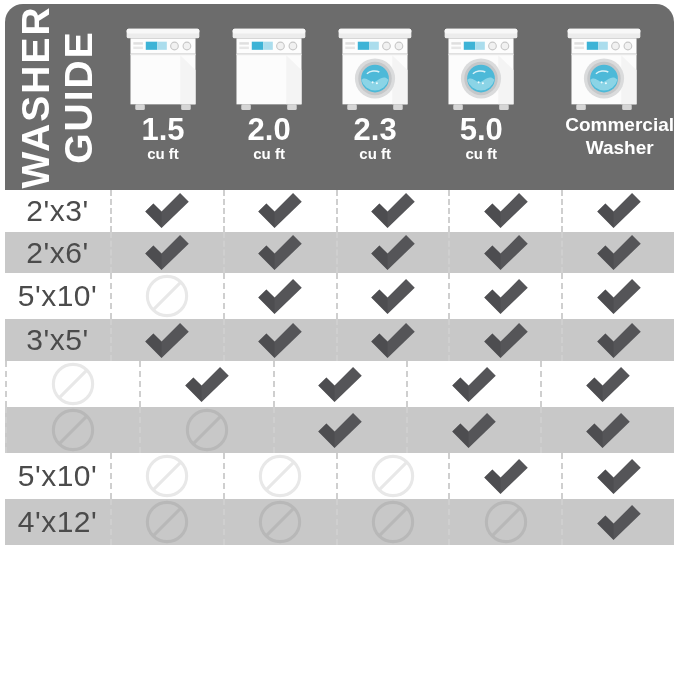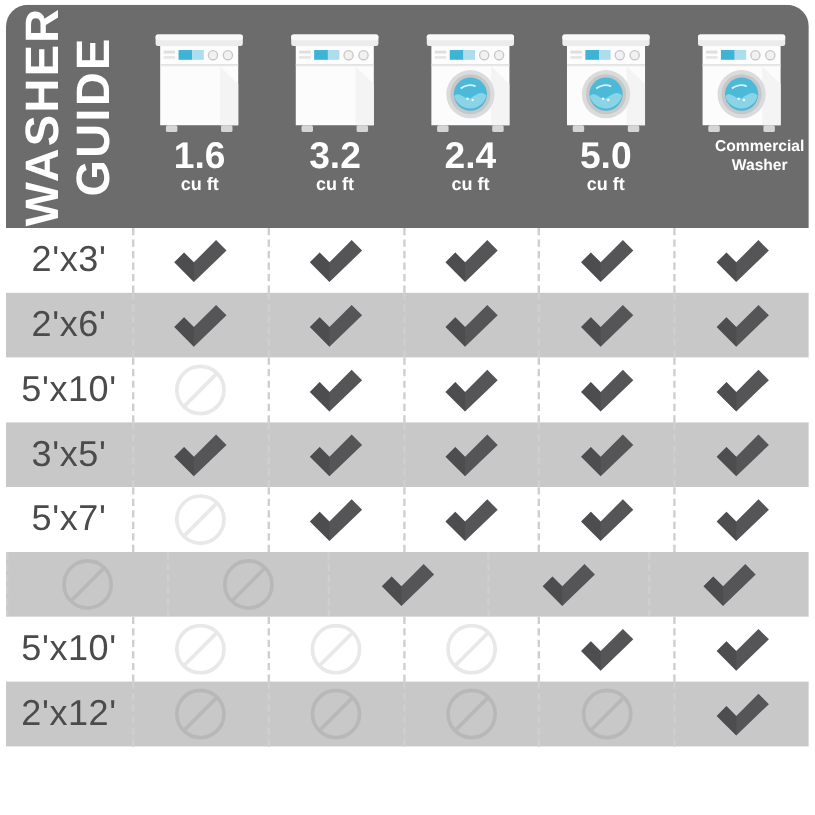--- a/index.html
+++ b/index.html
@@ -13,23 +13,23 @@
     transform:translate(-50%,-50%) rotate(-90deg);text-align:center;white-space:nowrap;}
   .title-line{display:block;color:#ffffff;font-weight:bold;font-size:39px;
     line-height:1.1;letter-spacing:2px;}
   .washer-columns{flex:1;display:flex;}
   .washer-col{flex:1;display:flex;flex-direction:column;align-items:center;
     padding-top:20px;}
   .washer-icon svg{width:104px;height:88px;display:block;}
   .washer-label{color:#ffffff;text-align:center;font-weight:bold;line-height:1.02;margin-top:2px;}
   .washer-label .cap{display:block;font-size:31px;}
   .washer-label .unit{display:block;font-size:15px;}
-  .washer-label.name-style .cap,.washer-label.name-style .unit{font-size:13px;line-height:1.2;margin-left:31px;}
+  .washer-label.name-style .cap,.washer-label.name-style .unit{font-size:19px;line-height:1.2;margin-left:31px;}
   
-  .table{height:432px;display:flex;flex-direction:column;}
+  .table{height:355px;display:flex;flex-direction:column;}
   .size-row{flex:1;display:flex;background:#ffffff;}
   .size-row.striped{background:var(--stripe-bg,#c8c8c8);}
   .row-label{width:105px;flex:none;display:flex;align-items:center;justify-content:center;
     font-size:30px;color:var(--label-text,#4b4b4b);letter-spacing:.5px;}
   .cell{flex:1;display:flex;align-items:center;justify-content:center;
     border-left:2px dashed var(--divider,#cfcfcf);}
   .check-icon svg{width:48px;height:37px;display:block;}
   .no-icon{color:var(--no-on-white,#e8e8e8);}
   .striped .no-icon{color:var(--no-on-stripe,#b8b8b8);}
   .no-icon svg{width:46px;height:46px;display:block;}
@@ -59,21 +59,21 @@
   <circle cx="64" cy="23" r="4" fill="#f1f1f1" stroke="#c8c8c8" stroke-width="1.2"></circle>
   <circle cx="77" cy="23" r="4" fill="#f1f1f1" stroke="#c8c8c8" stroke-width="1.2"></circle>
   <rect x="18" y="31" width="68" height="53" fill="#fcfcfc"></rect>
   <rect x="18" y="31" width="68" height="1.6" fill="#e8e8e8"></rect>
   <path d="M70 32.6 L86 48 L86 84 L70 84 Z" fill="#f4f4f4"></path>
   <rect x="23" y="84" width="10" height="6" rx="1.5" fill="#d5d5d5"></rect>
   <rect x="71" y="84" width="10" height="6" rx="1.5" fill="#d5d5d5"></rect>
             </svg>
           </div>
           <div class="washer-label">
-            <span class="cap">1.6</span>
+            <span class="cap">1.5</span>
             <span class="unit">cu ft</span>
           </div>
         </div>
         <div class="washer-col">
           <div class="washer-icon">
             <svg viewBox="0 0 104 92" xmlns="http://www.w3.org/2000/svg">
   <rect x="14" y="5" width="76" height="10" rx="2" fill="#ececec"></rect>
   <rect x="14" y="5" width="76" height="5" rx="2" fill="#f8f8f8"></rect>
   <rect x="18" y="15" width="68" height="16" fill="#fdfdfd"></rect>
   <rect x="21" y="19" width="10" height="2.6" fill="#dfdfdf"></rect>
@@ -83,21 +83,21 @@
   <circle cx="64" cy="23" r="4" fill="#f1f1f1" stroke="#c8c8c8" stroke-width="1.2"></circle>
   <circle cx="77" cy="23" r="4" fill="#f1f1f1" stroke="#c8c8c8" stroke-width="1.2"></circle>
   <rect x="18" y="31" width="68" height="53" fill="#fcfcfc"></rect>
   <rect x="18" y="31" width="68" height="1.6" fill="#e8e8e8"></rect>
   <path d="M70 32.6 L86 48 L86 84 L70 84 Z" fill="#f4f4f4"></path>
   <rect x="23" y="84" width="10" height="6" rx="1.5" fill="#d5d5d5"></rect>
   <rect x="71" y="84" width="10" height="6" rx="1.5" fill="#d5d5d5"></rect>
             </svg>
           </div>
           <div class="washer-label">
-            <span class="cap">3.2</span>
+            <span class="cap">2.0</span>
             <span class="unit">cu ft</span>
           </div>
         </div>
         <div class="washer-col">
           <div class="washer-icon">
             <svg viewBox="0 0 104 92" xmlns="http://www.w3.org/2000/svg">
   <rect x="14" y="5" width="76" height="10" rx="2" fill="#ececec"></rect>
   <rect x="14" y="5" width="76" height="5" rx="2" fill="#f8f8f8"></rect>
   <rect x="18" y="15" width="68" height="16" fill="#fdfdfd"></rect>
   <rect x="21" y="19" width="10" height="2.6" fill="#dfdfdf"></rect>
@@ -114,21 +114,21 @@
   <circle cx="52" cy="57" r="21" fill="#dadbdc"></circle>
   <circle cx="52" cy="57" r="17.5" fill="#c5c7c9"></circle>
   <circle cx="52" cy="57" r="14.5" fill="#4db9d8"></circle>
   <path d="M37.8 58.5 C43 53.5 47.5 63 52 60.5 C56.5 58 61 53 66 58.2 A14.5 14.5 0 0 1 37.8 58.5 Z" fill="#8bd4e6"></path>
   <path d="M43.5 52 C47 49 52.5 48.2 56.5 50.2" stroke="#d9f1f7" stroke-width="1.6" fill="none"></path>
   <circle cx="49.5" cy="61" r="1.1" fill="#eafafd"></circle>
   <circle cx="54" cy="62" r="1.1" fill="#eafafd"></circle>
             </svg>
           </div>
           <div class="washer-label">
-            <span class="cap">2.4</span>
+            <span class="cap">2.3</span>
             <span class="unit">cu ft</span>
           </div>
         </div>
         <div class="washer-col">
           <div class="washer-icon">
             <svg viewBox="0 0 104 92" xmlns="http://www.w3.org/2000/svg">
   <rect x="14" y="5" width="76" height="10" rx="2" fill="#ececec"></rect>
   <rect x="14" y="5" width="76" height="5" rx="2" fill="#f8f8f8"></rect>
   <rect x="18" y="15" width="68" height="16" fill="#fdfdfd"></rect>
   <rect x="21" y="19" width="10" height="2.6" fill="#dfdfdf"></rect>
@@ -356,21 +356,20 @@
         <div class="cell">
           <span class="check-icon">
             <svg viewBox="0 0 44 34" xmlns="http://www.w3.org/2000/svg">
   <path d="M2 18 L9.5 10.5 L17 18 L34 1 L42 9 L17 33 Z" fill="#555558"></path>
   <path d="M2 18 L9.5 10.5 L17 18.2 L17 33 Z" fill="#3f3f42" opacity="0.35"></path>
             </svg>
           </span>
         </div>
       </div>
       <div class="size-row">
-        <div class="row-label">5'x7'</div>
         <div class="cell">
           <span class="no-icon">
             <svg viewBox="0 0 48 48" xmlns="http://www.w3.org/2000/svg">
   <circle cx="24" cy="24" r="20.5" fill="none" stroke="currentColor" stroke-width="3.2"></circle>
   <line x1="9.8" y1="38.2" x2="38.2" y2="9.8" stroke="currentColor" stroke-width="3.2"></line>
             </svg>
           </span>
         </div>
         <div class="cell">
           <span class="check-icon">
@@ -484,21 +483,21 @@
         <div class="cell">
           <span class="check-icon">
             <svg viewBox="0 0 44 34" xmlns="http://www.w3.org/2000/svg">
   <path d="M2 18 L9.5 10.5 L17 18 L34 1 L42 9 L17 33 Z" fill="#555558"></path>
   <path d="M2 18 L9.5 10.5 L17 18.2 L17 33 Z" fill="#3f3f42" opacity="0.35"></path>
             </svg>
           </span>
         </div>
       </div>
       <div class="size-row striped">
-        <div class="row-label">2'x12'</div>
+        <div class="row-label">4'x12'</div>
         <div class="cell">
           <span class="no-icon">
             <svg viewBox="0 0 48 48" xmlns="http://www.w3.org/2000/svg">
   <circle cx="24" cy="24" r="20.5" fill="none" stroke="currentColor" stroke-width="3.2"></circle>
   <line x1="9.8" y1="38.2" x2="38.2" y2="9.8" stroke="currentColor" stroke-width="3.2"></line>
             </svg>
           </span>
         </div>
         <div class="cell">
           <span class="no-icon">

